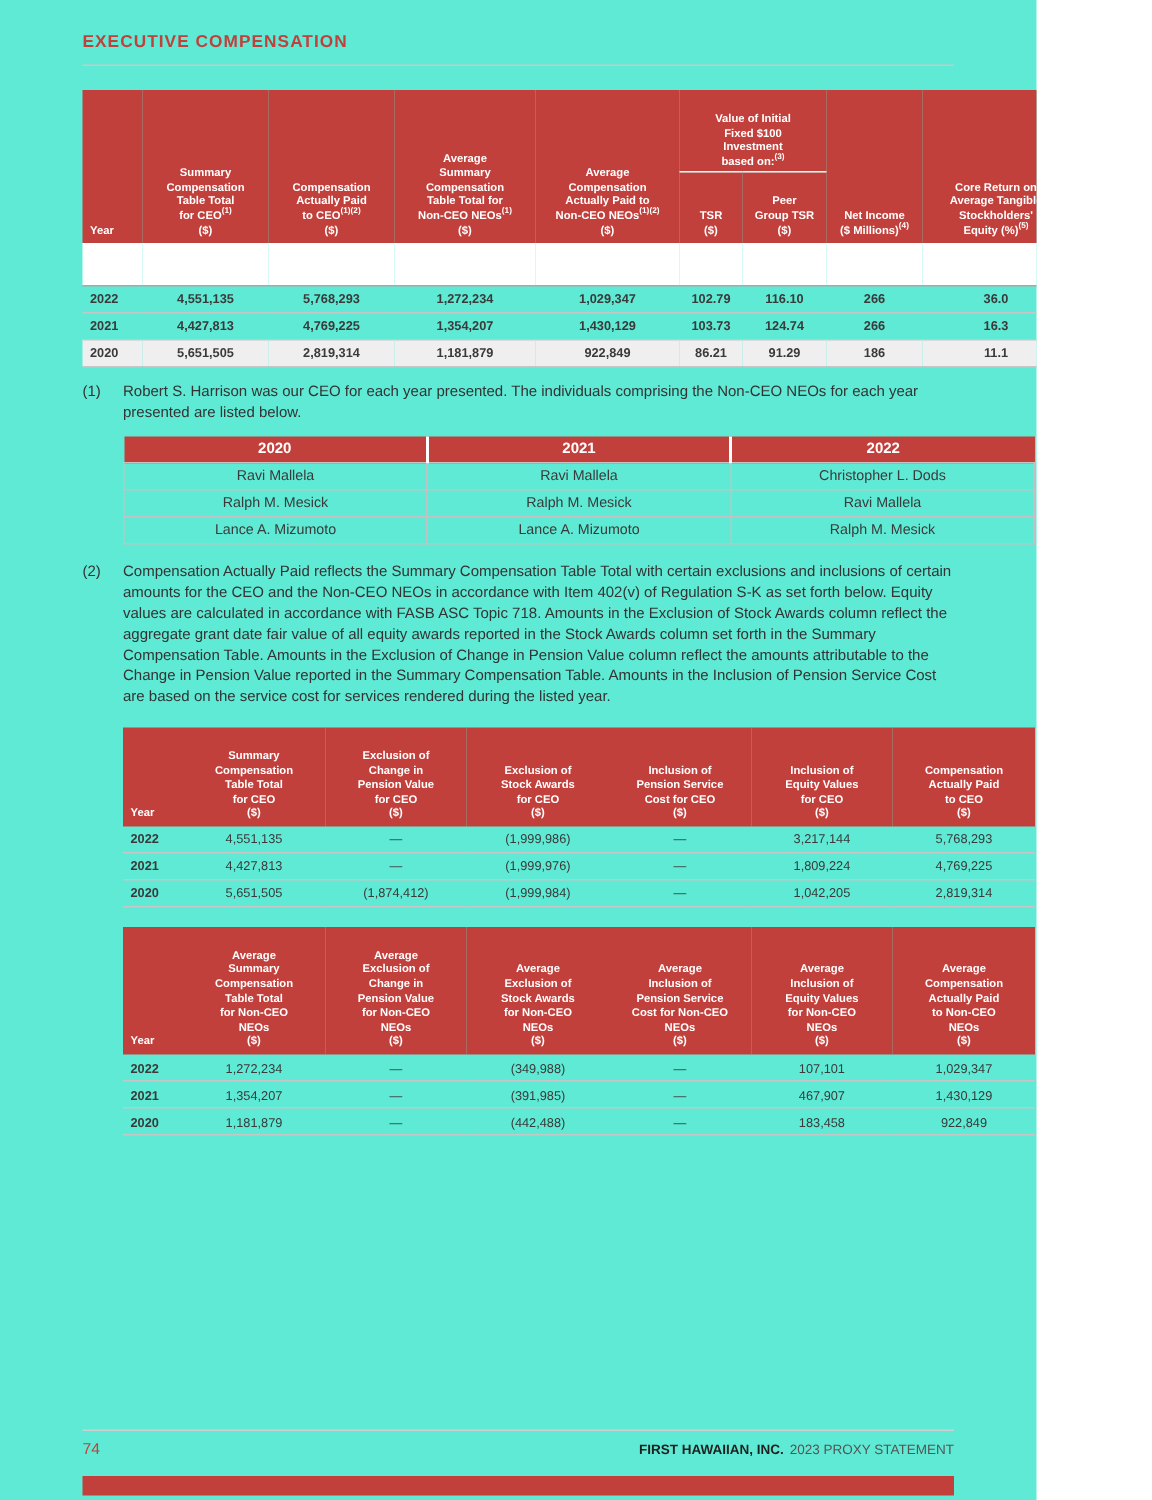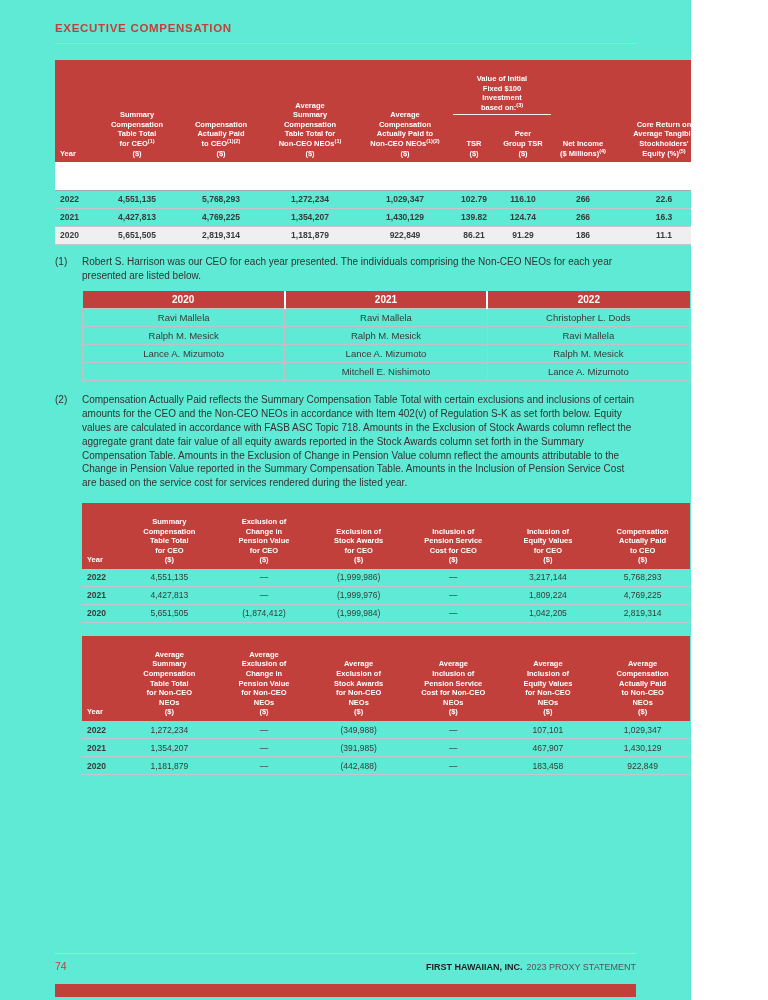--- a/index.html
+++ b/index.html
@@ -189,29 +189,29 @@
     <tbody>
         <tr>
           <td>2022</td>
           <td>4,551,135</td>
           <td>5,768,293</td>
           <td>1,272,234</td>
           <td>1,029,347</td>
           <td>102.79</td>
           <td>116.10</td>
           <td>266</td>
-          <td>22.6</td>
+          <td>36.0</td>
         </tr>
         <tr>
           <td>2021</td>
           <td>4,427,813</td>
           <td>4,769,225</td>
           <td>1,354,207</td>
           <td>1,430,129</td>
-          <td>139.82</td>
+          <td>103.73</td>
           <td>124.74</td>
           <td>266</td>
           <td>16.3</td>
         </tr>
         <tr>
           <td>2020</td>
           <td>5,651,505</td>
           <td>2,819,314</td>
           <td>1,181,879</td>
           <td>922,849</td>
@@ -245,25 +245,20 @@
         <tr>
           <td>Ralph M. Mesick</td>
           <td>Ralph M. Mesick</td>
           <td>Ravi Mallela</td>
         </tr>
         <tr>
           <td>Lance A. Mizumoto</td>
           <td>Lance A. Mizumoto</td>
           <td>Ralph M. Mesick</td>
         </tr>
-        <tr>
-          <td></td>
-          <td>Mitchell E. Nishimoto</td>
-          <td>Lance A. Mizumoto</td>
-        </tr>
       </tbody>
   </table>
 
   <div class="footnote" style="margin-top:12px">
     <span class="fn-marker">(2)</span>
     <span class="fn-text">Compensation Actually Paid reflects the Summary Compensation Table Total with certain exclusions and inclusions of certain amounts for the CEO and the Non-CEO NEOs in accordance with Item 402(v) of Regulation S-K as set forth below. Equity values are calculated in accordance with FASB ASC Topic 718. Amounts in the Exclusion of Stock Awards column reflect the aggregate grant date fair value of all equity awards reported in the Stock Awards column set forth in the Summary Compensation Table. Amounts in the Exclusion of Change in Pension Value column reflect the amounts attributable to the Change in Pension Value reported in the Summary Compensation Table. Amounts in the Inclusion of Pension Service Cost are based on the service cost for services rendered during the listed year.</span>
   </div>
 
   <table class="tbl ceo">
     <colgroup>

